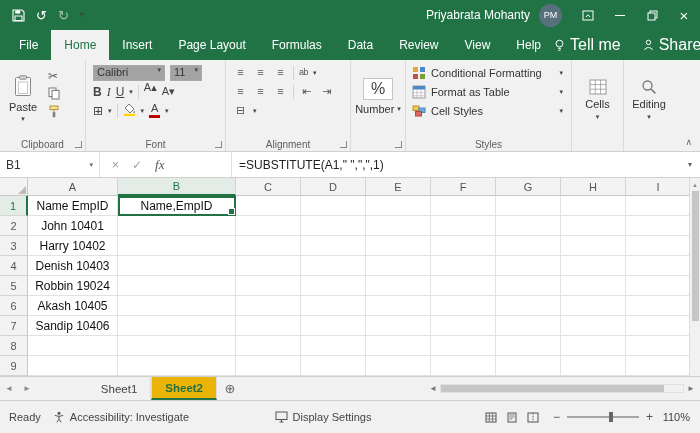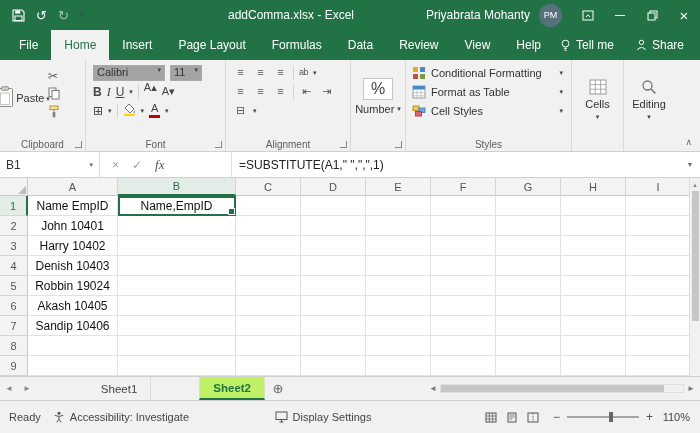--- a/index.html
+++ b/index.html
@@ -19,34 +19,34 @@
   .wbtn{width:32px;height:30px;display:flex;align-items:center;justify-content:center;font-size:13px;}
   .minbar{display:block;width:10px;height:1px;background:#fff;}
   .wbtn.close{font-size:15px;}
 
   
   .tabbar{height:30px;background:#217346;display:flex;align-items:stretch;color:#fff;flex:0 0 auto;}
   .rtab-list{display:flex;align-items:stretch;padding-left:6px;}
   .rtab{padding:0 13px;font-size:12px;display:flex;align-items:center;white-space:nowrap;}
   .rtab.active{background:#f1f1f1;color:#217346;}
   .tab-extra{margin-left:auto;display:flex;align-items:center;gap:22px;padding-right:16px;}
-  .tellme,.sharebtn{display:flex;align-items:center;gap:5px;font-size:12px;white-space:nowrap;}
+  .tellme,.sharebtn{display:flex;align-items:center;gap:5px;font-size:16px;white-space:nowrap;}
   .ticon{display:flex;align-items:center;}
 
   
   .ribbon{height:92px;background:#f1f1f1;border-bottom:1px solid #d2d0ce;display:flex;position:relative;flex:0 0 auto;}
   .rgroup{position:relative;border-right:1px solid #dcdad8;padding:3px 2px 14px 2px;flex:0 0 auto;}
   .glabel{position:absolute;bottom:1px;left:0;right:0;text-align:center;font-size:10px;color:#605e5c;}
   .launcher{position:absolute;right:3px;bottom:3px;width:7px;height:7px;border-right:1px solid #8a8886;border-bottom:1px solid #8a8886;}
   .caret{font-size:7px;color:#444;line-height:1;}
   .divider{width:1px;height:14px;background:#d4d2d0;display:inline-block;}
 
   .g-clipboard{width:86px;}
   .gbody{display:flex;}
-  .paste-btn{width:42px;height:70px;display:flex;flex-direction:row;align-items:center;justify-content:center;gap:2px;font-size:11px;color:#333;}
+  .paste-btn{width:42px;height:70px;display:flex;flex-direction:column;align-items:center;justify-content:center;gap:2px;font-size:11px;color:#333;}
   .mini-col{display:flex;flex-direction:column;gap:5px;padding-top:7px;padding-left:4px;}
   .mini{font-size:12px;color:#555;line-height:1;display:flex;align-items:center;}
 
   .g-font{width:140px;}
   .frow{display:flex;align-items:center;gap:5px;padding:2px 5px;height:19px;}
   .combo{background:#a3a3a3;border:1px solid #acaaa8;height:16px;display:flex;align-items:flex-start;font-size:11px;padding:0 3px;color:#333;}
   .combo .caret{margin-left:auto;}
   .fontname{width:72px;}
   .fontsize{width:32px;}
   .fbtn{font-size:12px;color:#444;line-height:1;}
@@ -103,21 +103,21 @@
   .cell.sel::after{content:"";position:absolute;right:0;bottom:0;width:5px;height:5px;background:#217346;border:1px solid #fff;}
   .vscroll{position:absolute;right:0;top:0;bottom:0;width:11px;background:#f1f1f1;border-left:1px solid #dcdcdc;display:flex;flex-direction:column;align-items:center;}
   .vs-up{height:13px;font-size:6px;color:#888;display:flex;align-items:center;justify-content:center;}
   .vs-thumb{width:7px;height:130px;background:#c6c6c6;}
 
   
   .sheetbar{height:24px;background:#f1f1f1;border-top:1px solid #d2d0ce;display:flex;align-items:stretch;flex:0 0 auto;font-size:11px;}
   .snav{display:flex;align-items:center;padding:0 5px;color:#888;font-size:8px;}
   .stabs{display:flex;align-items:stretch;margin-left:52px;}
   .stab{padding:0 13px;display:flex;align-items:center;color:#444;border-right:1px solid #dcdcdc;font-size:11.5px;}
-  .stab.active{background:#bef264;color:#217346;font-weight:bold;border-bottom:2px solid #217346;border-left:1px solid #dcdcdc;margin-left:48px;}
+  .stab.active{background:#eab308;color:#217346;font-weight:bold;border-bottom:2px solid #217346;border-left:1px solid #dcdcdc;}
   .newsheet{width:26px;display:flex;align-items:center;justify-content:center;color:#666;font-size:13px;}
   .hscroll{margin-left:auto;display:flex;align-items:center;gap:3px;padding:0 5px;width:276px;}
   .hs-btn{font-size:8px;color:#777;}
   .hs-track{flex:1;height:9px;background:#f1f1f1;border:1px solid #e0e0e0;display:flex;align-items:center;}
   .hs-thumb{height:7px;width:92%;background:#c6c6c6;}
 
   
   .statusbar{height:33px;background:#f1f1f1;border-top:1px solid #d2d0ce;display:flex;align-items:center;font-size:11px;color:#444;flex:0 0 auto;}
   .sb-ready{padding:0 12px 0 9px;}
   .sb-acc{display:flex;align-items:center;gap:5px;}
@@ -143,21 +143,20 @@
           <svg width="13" height="13" viewBox="0 0 13 13">
             <path d="M1 1h9l2 2v9H1z" fill="none" stroke="#fff" stroke-width="1.1"></path>
             <rect x="3.2" y="1.4" width="5" height="3.2" fill="#fff"></rect>
             <rect x="3" y="7" width="7" height="4.6" fill="none" stroke="#fff"></rect>
           </svg>
         </span>
       <span class="qbtn">↺</span>
       <span class="qbtn dim">↻</span>
       <span class="qbtn caret">▾</span>
     </div>
-    <div class="tb-title">addComma.xlsx - Excel</div>
     <div class="tb-right">
       <span class="tb-user">Priyabrata Mohanty</span>
       <span class="avatar">PM</span>
       <span class="wbtn">
           <svg width="12" height="11" viewBox="0 0 12 11">
             <rect x="1" y="1" width="10" height="9" fill="none" stroke="#fff"></rect>
             <path d="M4 7l2-2.2L8 7" fill="none" stroke="#fff"></path>
           </svg>
         </span>
       <span class="wbtn">

